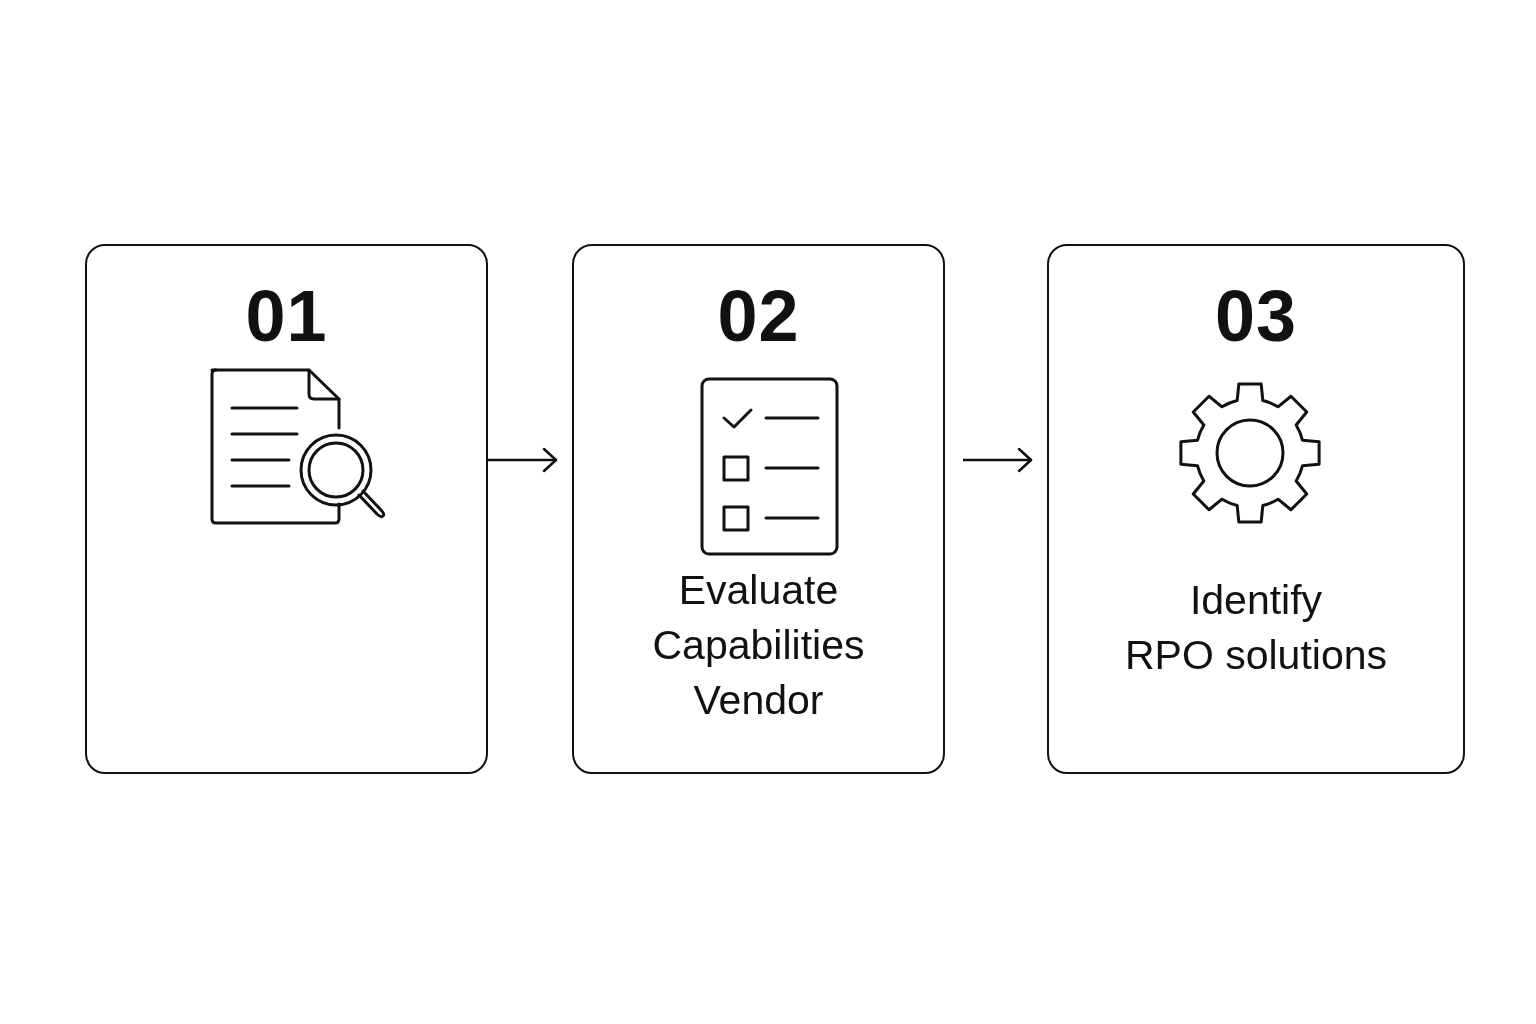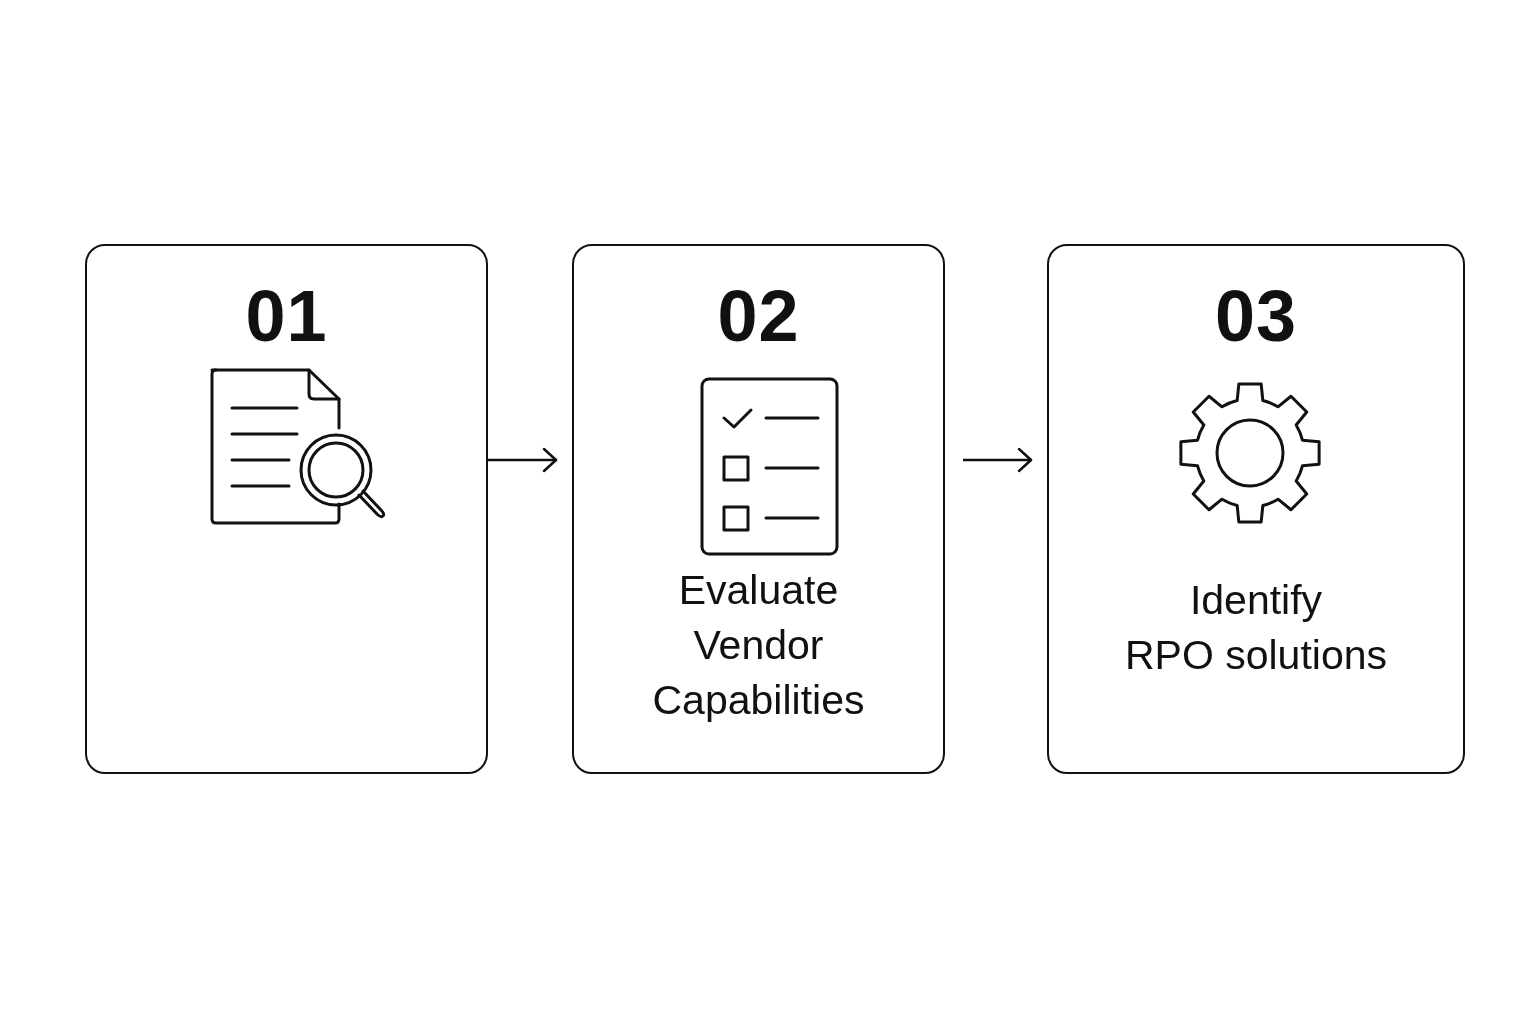--- a/index.html
+++ b/index.html
@@ -65,22 +65,22 @@
       <polyline points="26,42 36,51 53,34"></polyline>
       <line x1="68" y1="42" x2="120" y2="42"></line>
       <rect x="26" y="81" width="24" height="23"></rect>
       <line x1="68" y1="92" x2="120" y2="92"></line>
       <rect x="26" y="131" width="24" height="23"></rect>
       <line x1="68" y1="142" x2="120" y2="142"></line>
     </g>
   </svg>
   <div class="title">
     <span>Evaluate</span>
+    <span>Capabilities</span>
     <span>Vendor</span>
-    <span>Capabilities</span>
   </div>
 </div>
 
 <svg class="arrow" style="left:963px; top:446px;" width="72" height="28" viewBox="0 0 72 28">
   <g fill="none" stroke="#111" stroke-width="2.5" stroke-linecap="round" stroke-linejoin="round">
     <line x1="0" y1="14" x2="68" y2="14"></line>
     <polyline points="56,3 68,14 56,25"></polyline>
   </g>
 </svg>
 

